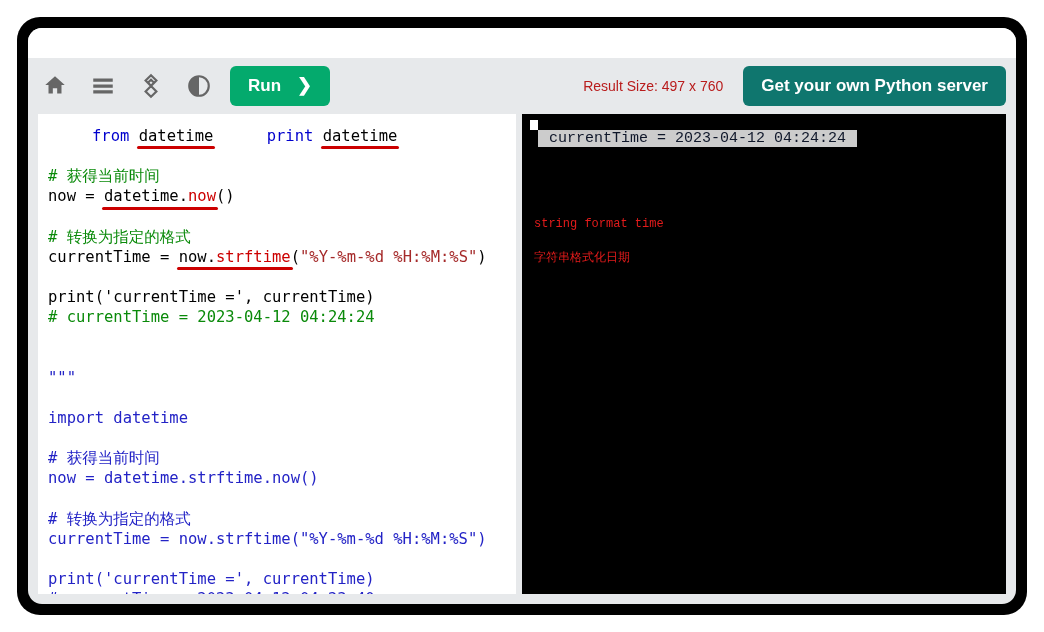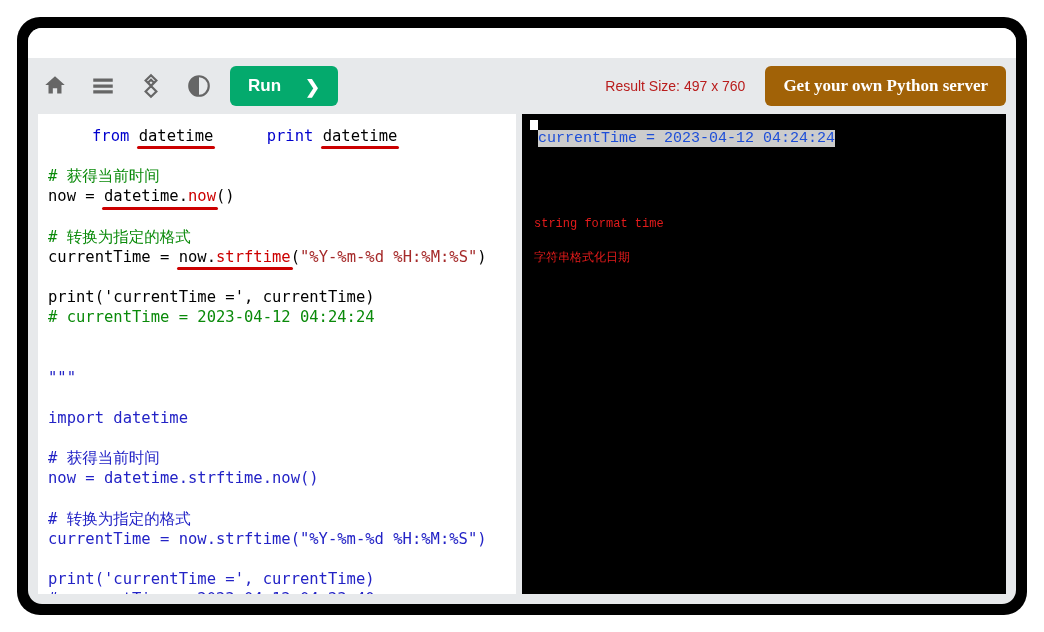--- a/index.html
+++ b/index.html
@@ -37,25 +37,25 @@
     background: #e7e9eb;
   }
   .toolbar .tbicon {
     width: 34px; height: 34px; display: flex; align-items: center; justify-content: center;
     color: #555;
     cursor: pointer;
   }
   .toolbar svg { width: 26px; height: 26px; fill: #666; }
 
   .btn {
-    display: inline-flex; align-items: flex-end; gap: 24px;
+    display: inline-flex; align-items: flex-start; gap: 16px;
     padding: 10px 18px; font-size: 17px; font-weight: 700; color: #fff;
     background: #04AA6D; border: none; border-radius: 6px; cursor: pointer;
   }
-  .btn.dark { background: #a16207; font-family: Liberation Serif, serif; }
+  .btn.dark { background: #0f766e; }
   .btn .chev { font-size: 18px; line-height: 1; font-weight: 900; }
 
   .spacer { flex: 1; }
   .result-size {
     font-size: 14px; color: #b91c1c;
     margin-right: 6px;
   }
 
   .panes {
     flex: 1; display: flex; gap: 6px; padding: 0 10px 10px 10px; min-height: 0;
@@ -99,22 +99,22 @@
     height: 3px;
     background: #c00;
     border-radius: 2px;
   }
 
   pre { white-space: pre-wrap; }
 
   .out-line1 {
     display: inline-block;
     background: #ccc;
-    color: #1d4ed8;
-    padding: 0 0;
+    color: #0f172a;
+    padding: 0 11px;
     margin-top: 6px;
   }
   .tiny-white {
     position: absolute;
     left: 8px; top: 6px;
     width: 8px; height: 10px;
     background: #fff;
   }
 
   .anno-red { color: #e31b1b; font-size: 12px; margin-top: 70px; }

